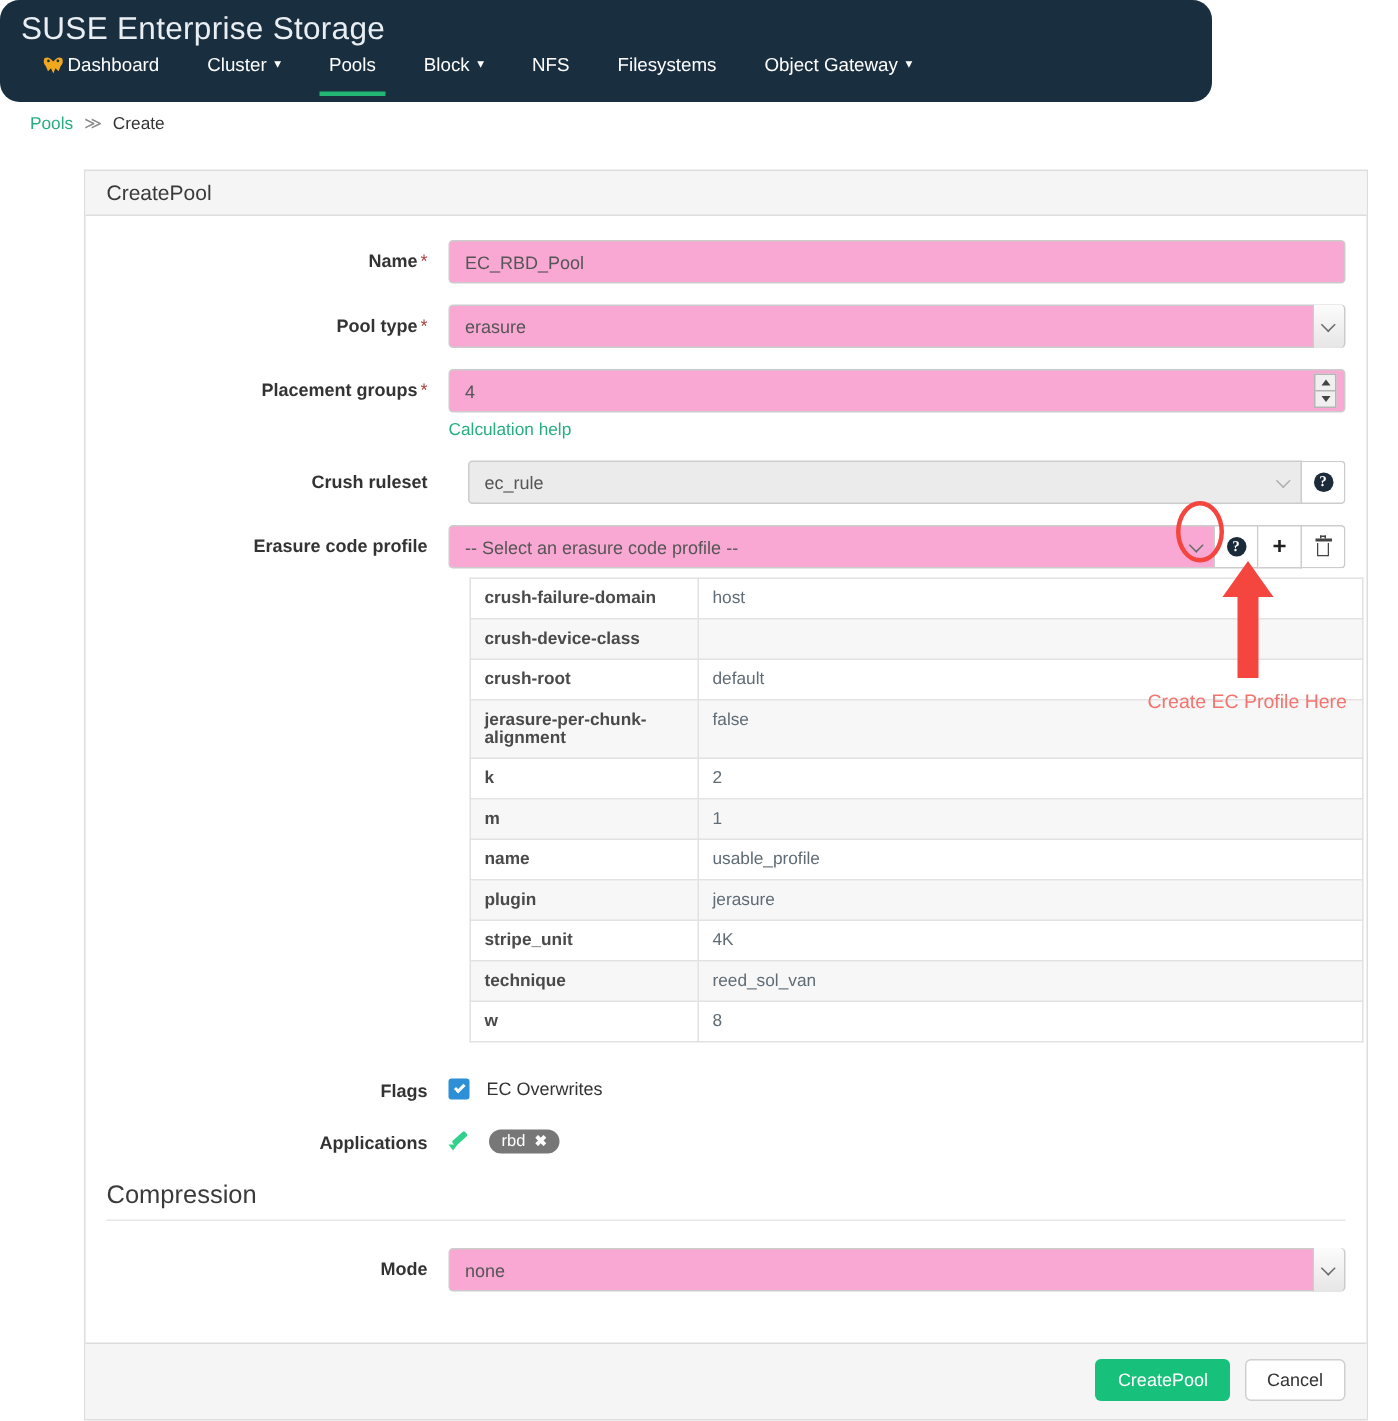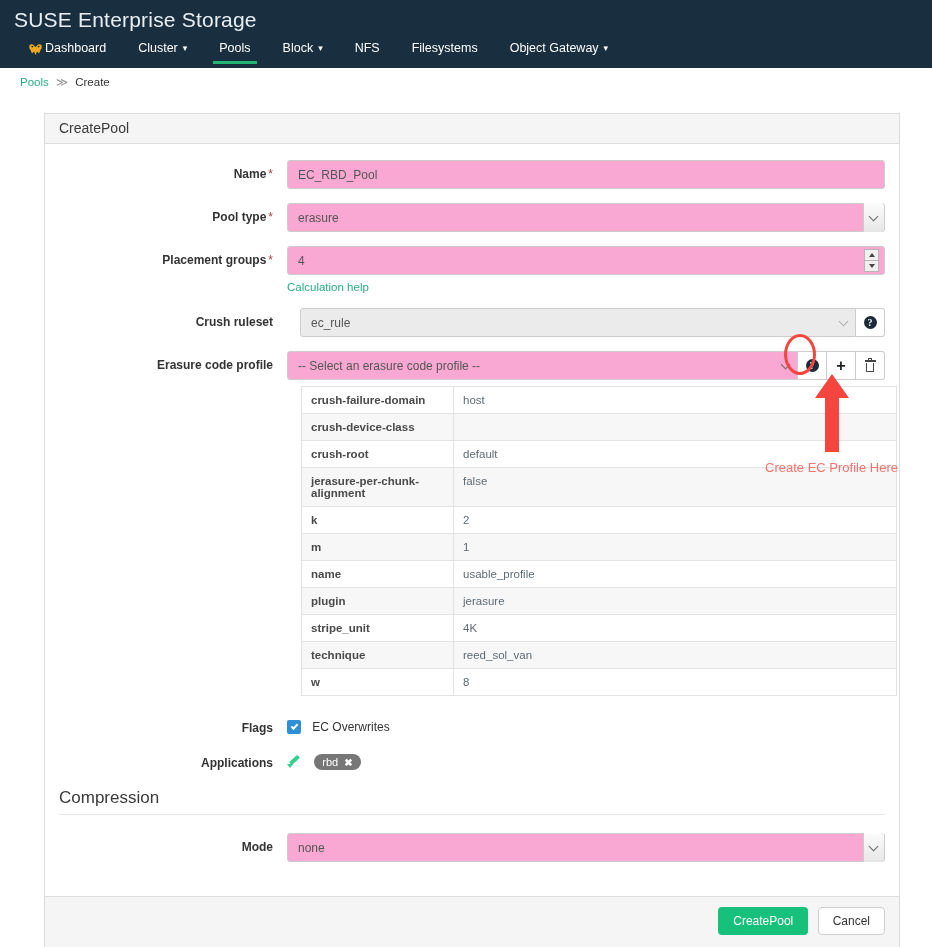--- a/index.html
+++ b/index.html
@@ -10,22 +10,23 @@
     font-family: "Liberation Sans", sans-serif;
     font-size: 12px;
     color: #333333;
     overflow: hidden;
   }
 
   
   .navbar {
     background: #192e3f;
     height: 68px;
-    width: 932px;
+    width: 808px;
     position: relative;
+    border-radius: 13px;
   }
   .brand {
     color: #e9eef2;
     font-size: 21px;
     font-weight: 400;
     padding: 8px 0 0 14px;
     letter-spacing: 0.2px;
   }
   .navlinks {
     display: flex;
@@ -33,21 +34,21 @@
     height: 28px;
     padding-left: 12px;
     margin-top: 4px;
   }
   .navitem {
     color: #ffffff;
     font-size: 12.5px;
     padding: 0 16px 9px 16px;
     height: 28px;
     display: flex;
-    align-items: flex-end;
+    align-items: flex-start;
     white-space: nowrap;
     position: relative;
     cursor: pointer;
     margin-top: 28px;
   }
   .navitem.active::after {
     content: "";
     position: absolute;
     left: 10px; right: 10px; bottom: 0;
     height: 3px;
@@ -72,21 +73,21 @@
     padding: 7px 0 0 20px;
     font-size: 11.5px;
     color: #333;
   }
   .breadcrumb a { color: #27ae80; text-decoration: none; cursor: pointer; }
   .breadcrumb .sep { color: #888; margin: 0 4px; }
 
   
   .card {
     position: absolute;
-    left: 44px; top: 113px;
+    left: 56px; top: 113px;
     width: 856px;
     border: 1px solid #dddddd;
     background: #fff;
   }
   .card-header {
     background: #f5f5f5;
     border-bottom: 1px solid #dddddd;
     height: 30px;
     padding: 6px 14px;
     font-size: 14px;

